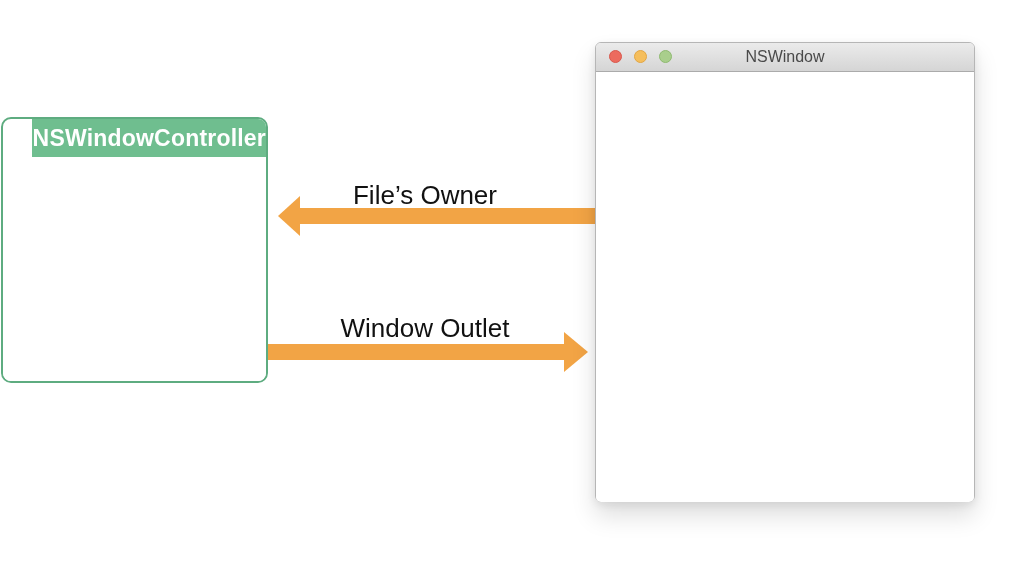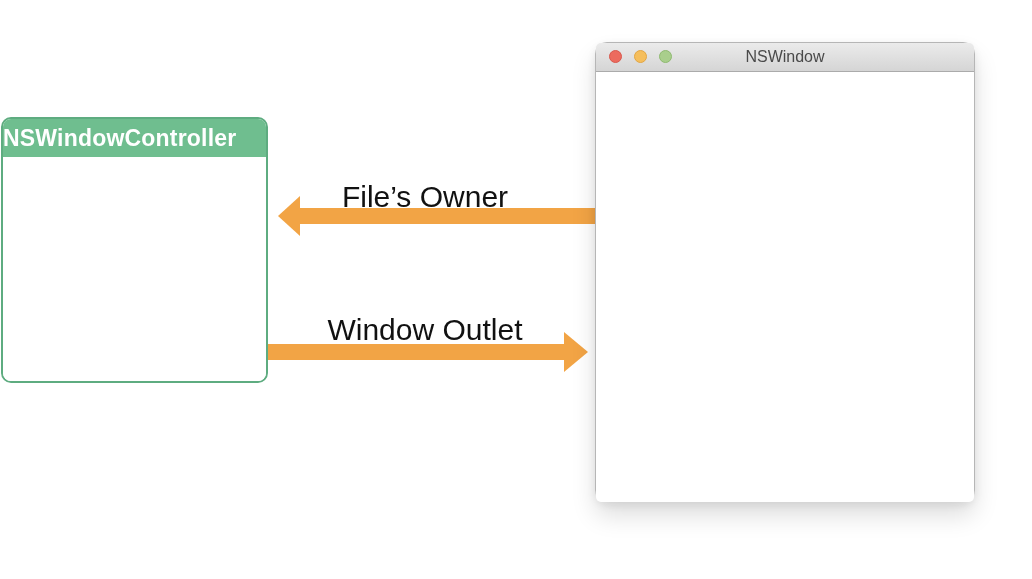--- a/index.html
+++ b/index.html
@@ -24,23 +24,24 @@
     border-radius: 10px;
     background: #ffffff;
     overflow: hidden;
   }
   .controller-header {
     height: 38px;
     background: #6FBE8F;
     color: #ffffff;
     font-size: 23px;
     font-weight: bold;
-    text-align: left;
+    text-align: right;
     line-height: 38px;
     letter-spacing: 0.2px;
+    margin-left: 29px;
   }
   .controller-body {
     height: 226px;
     background: #ffffff;
   }
 
   
   .arrow-shaft {
     position: absolute;
     background: #F2A445;
@@ -60,37 +61,37 @@
   }
   .wo-head {
     left: 564px; top: 332px;
     border-top: 20px solid transparent;
     border-bottom: 20px solid transparent;
     border-left: 24px solid #F2A445;
   }
   .arrow-label {
     position: absolute;
     color: #111111;
-    font-size: 30px;
+    font-size: 26px;
     text-align: center;
   }
   .label-files-owner { left: 300px; top: 180px; width: 250px; }
   .label-window-outlet { left: 295px; top: 313px; width: 260px; text-align: center; }
 
   
   .mac-window {
     position: absolute;
     left: 595px;
     top: 42px;
     width: 380px;
     height: 460px;
     box-sizing: border-box;
     background: #ffffff;
     border: 1px solid #B6B6B6;
-    border-radius: 12px;
+    border-radius: 6px;
     box-shadow: 0 14px 24px rgba(0,0,0,0.13), 0 3px 8px rgba(0,0,0,0.08);
   }
   .titlebar {
     position: relative;
     height: 28px;
     background: linear-gradient(#EBEBEB, #D5D5D5);
     border-bottom: 1px solid #ABABAB;
     border-radius: 5px 5px 0 0;
   }
   .window-title {

